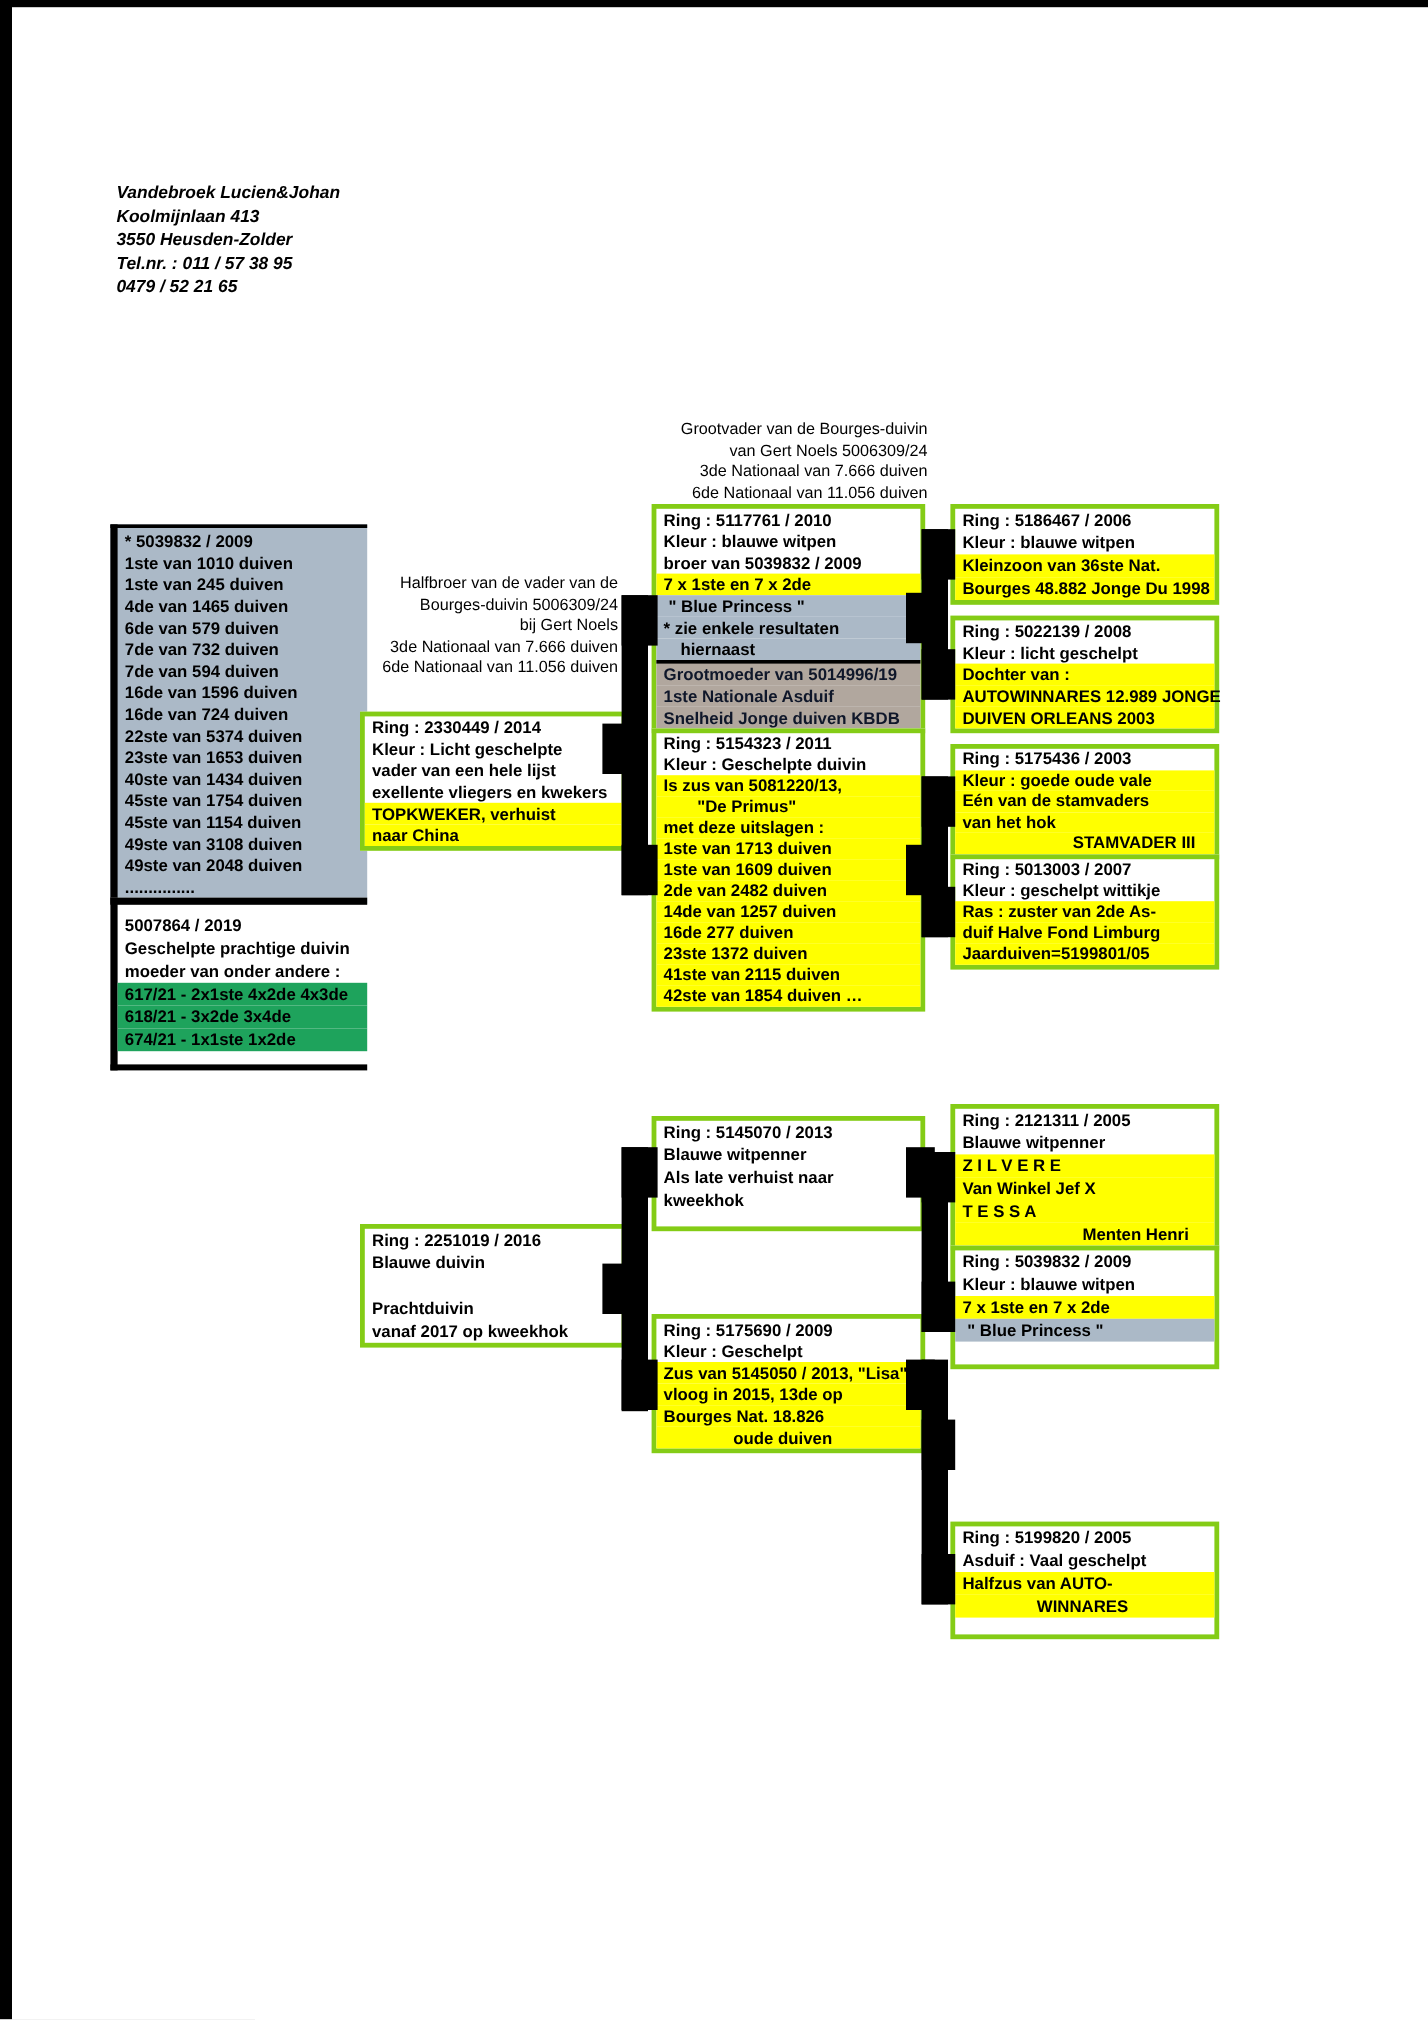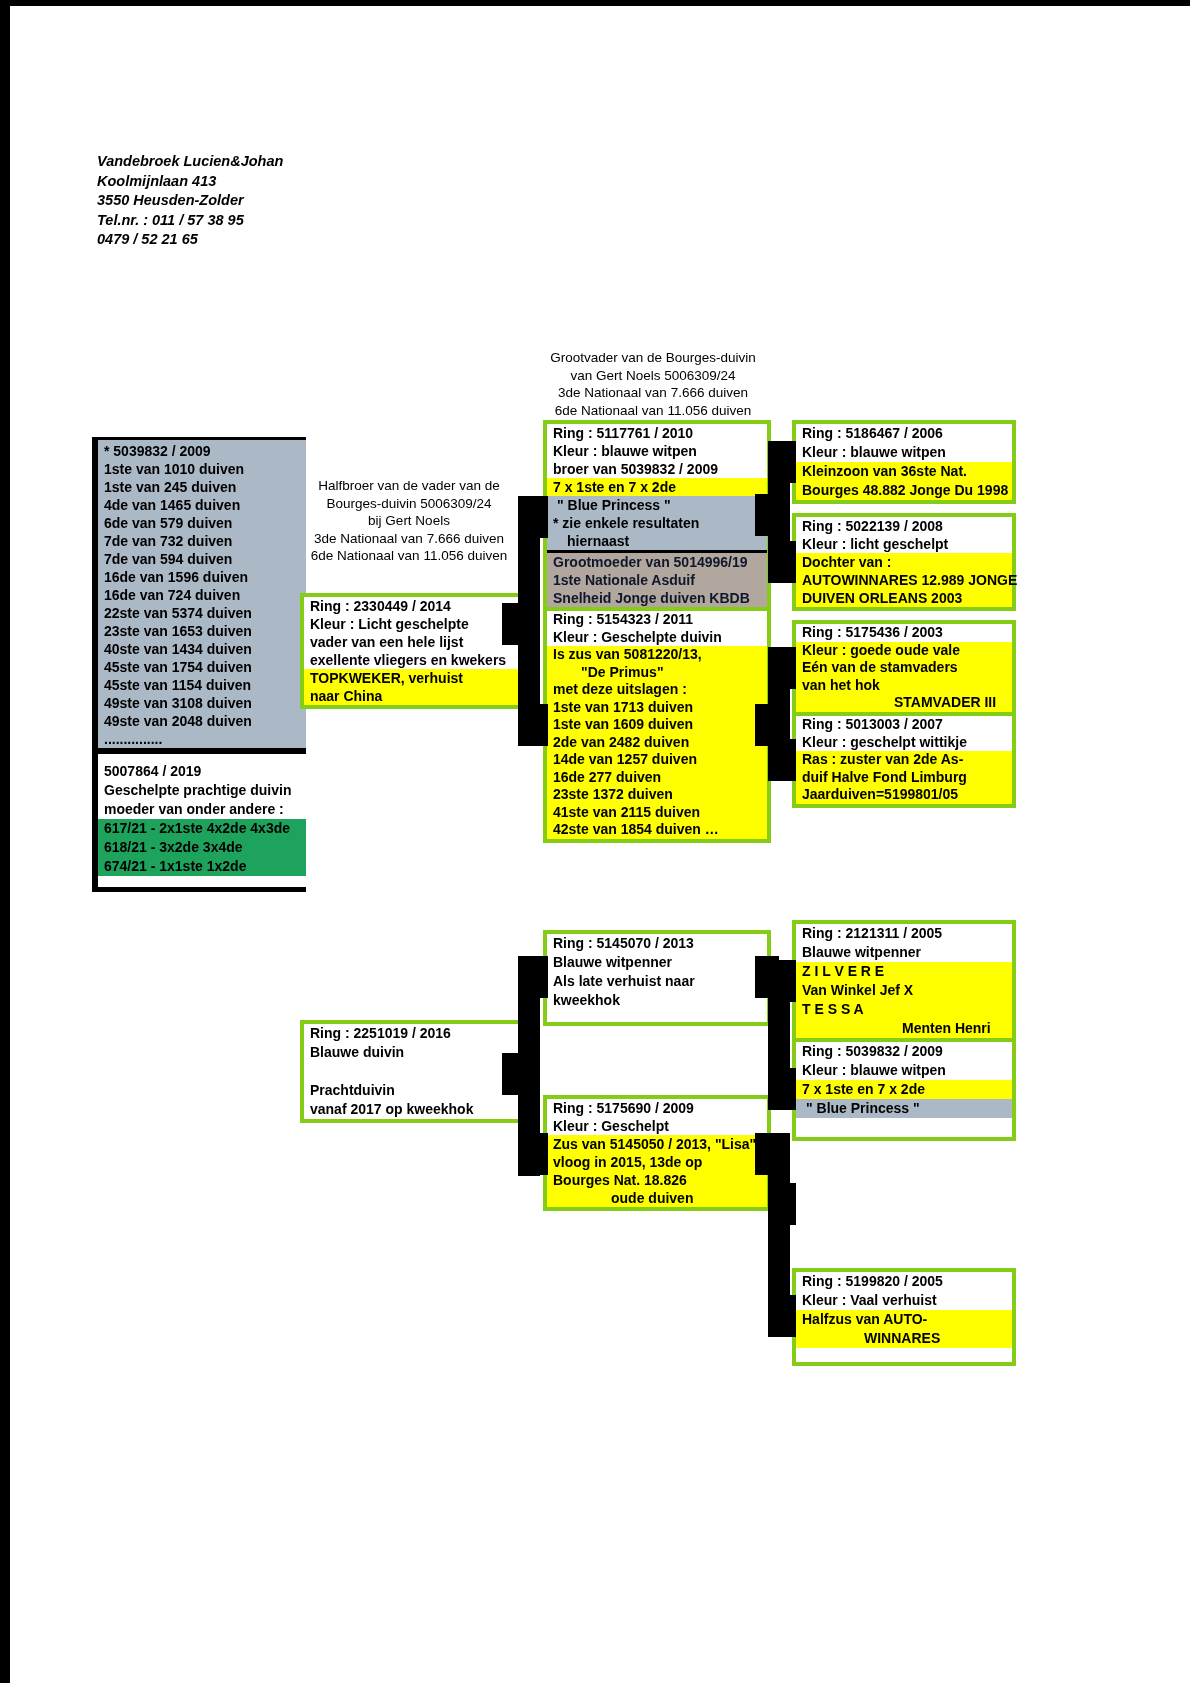--- a/index.html
+++ b/index.html
@@ -1,21 +1,21 @@
 <!DOCTYPE html>
 <html><head>
 <meta charset="utf-8">
 <style>
   html,body{margin:0;padding:0;background:#e8e8e8;}
   .page{position:relative;width:1190px;height:1683px;background:#ffffff;
         font-family:"Liberation Sans",sans-serif;color:#000;overflow:hidden;}
   .edge{position:absolute;background:#000;}
   .addr{position:absolute;font-size:14.5px;font-weight:bold;font-style:italic;}
   .addr .line{padding-left:0;line-height:19.5px;min-height:19.5px;}
-  .note{position:absolute;font-size:13.5px;font-weight:normal;text-align:center;}
+  .note{position:absolute;font-size:13.5px;font-weight:normal;text-align:right;}
   .note .line{padding-left:0;line-height:17.5px;min-height:17.5px;}
   .box{position:absolute;background:#fff;border:4px solid #84cc16;
        font-size:14px;font-weight:bold;}
   .open{border:0;border-left:6px solid #000;border-top:3px solid #000;}
   .graybg{background:#abb9c7;padding-top:2px;}
   .henbox{border:0;border-left:6px solid #000;border-top:6px solid #000;
           border-bottom:5px solid #000;padding-top:8px;}
   .line{line-height:19px;min-height:19px;padding-left:6px;white-space:nowrap;}
   .lh18 .line{line-height:18px;min-height:18px;}
   .lh17 .line{line-height:17.5px;min-height:17.5px;}
@@ -182,21 +182,21 @@
     </div>
   <div class="box" style="left:792px;top:1038px;width:216px;">
       <div class="line s-w">Ring : 5039832 / 2009</div>
       <div class="line s-w">Kleur : blauwe witpen</div>
       <div class="line s-y">7 x 1ste en 7 x 2de</div>
       <div class="line s-gb" style="padding-left: 10px;">" Blue Princess "</div>
       <div class="line s-w">&nbsp;</div>
     </div>
   <div class="box padb14" style="left:792px;top:1268px;width:216px;">
       <div class="line s-w">Ring :  5199820 / 2005</div>
-      <div class="line s-w">Kleur : Vaal verhuist</div>
+      <div class="line s-w">Asduif : Vaal geschelpt</div>
       <div class="line s-y">Halfzus van AUTO-</div>
       <div class="line s-y" style="padding-left: 68px;">WINNARES</div>
     </div>
 
   <div class="conn" style="left:502px;top:603px;width:26px;height:42px;"></div>
   <div class="conn" style="left:518px;top:496px;width:22px;height:250px;"></div>
   <div class="conn" style="left:518px;top:496px;width:30px;height:42px;"></div>
   <div class="conn" style="left:518px;top:704px;width:30px;height:42px;"></div>
 
   <div class="conn" style="left:755px;top:494px;width:24px;height:42px;"></div>

